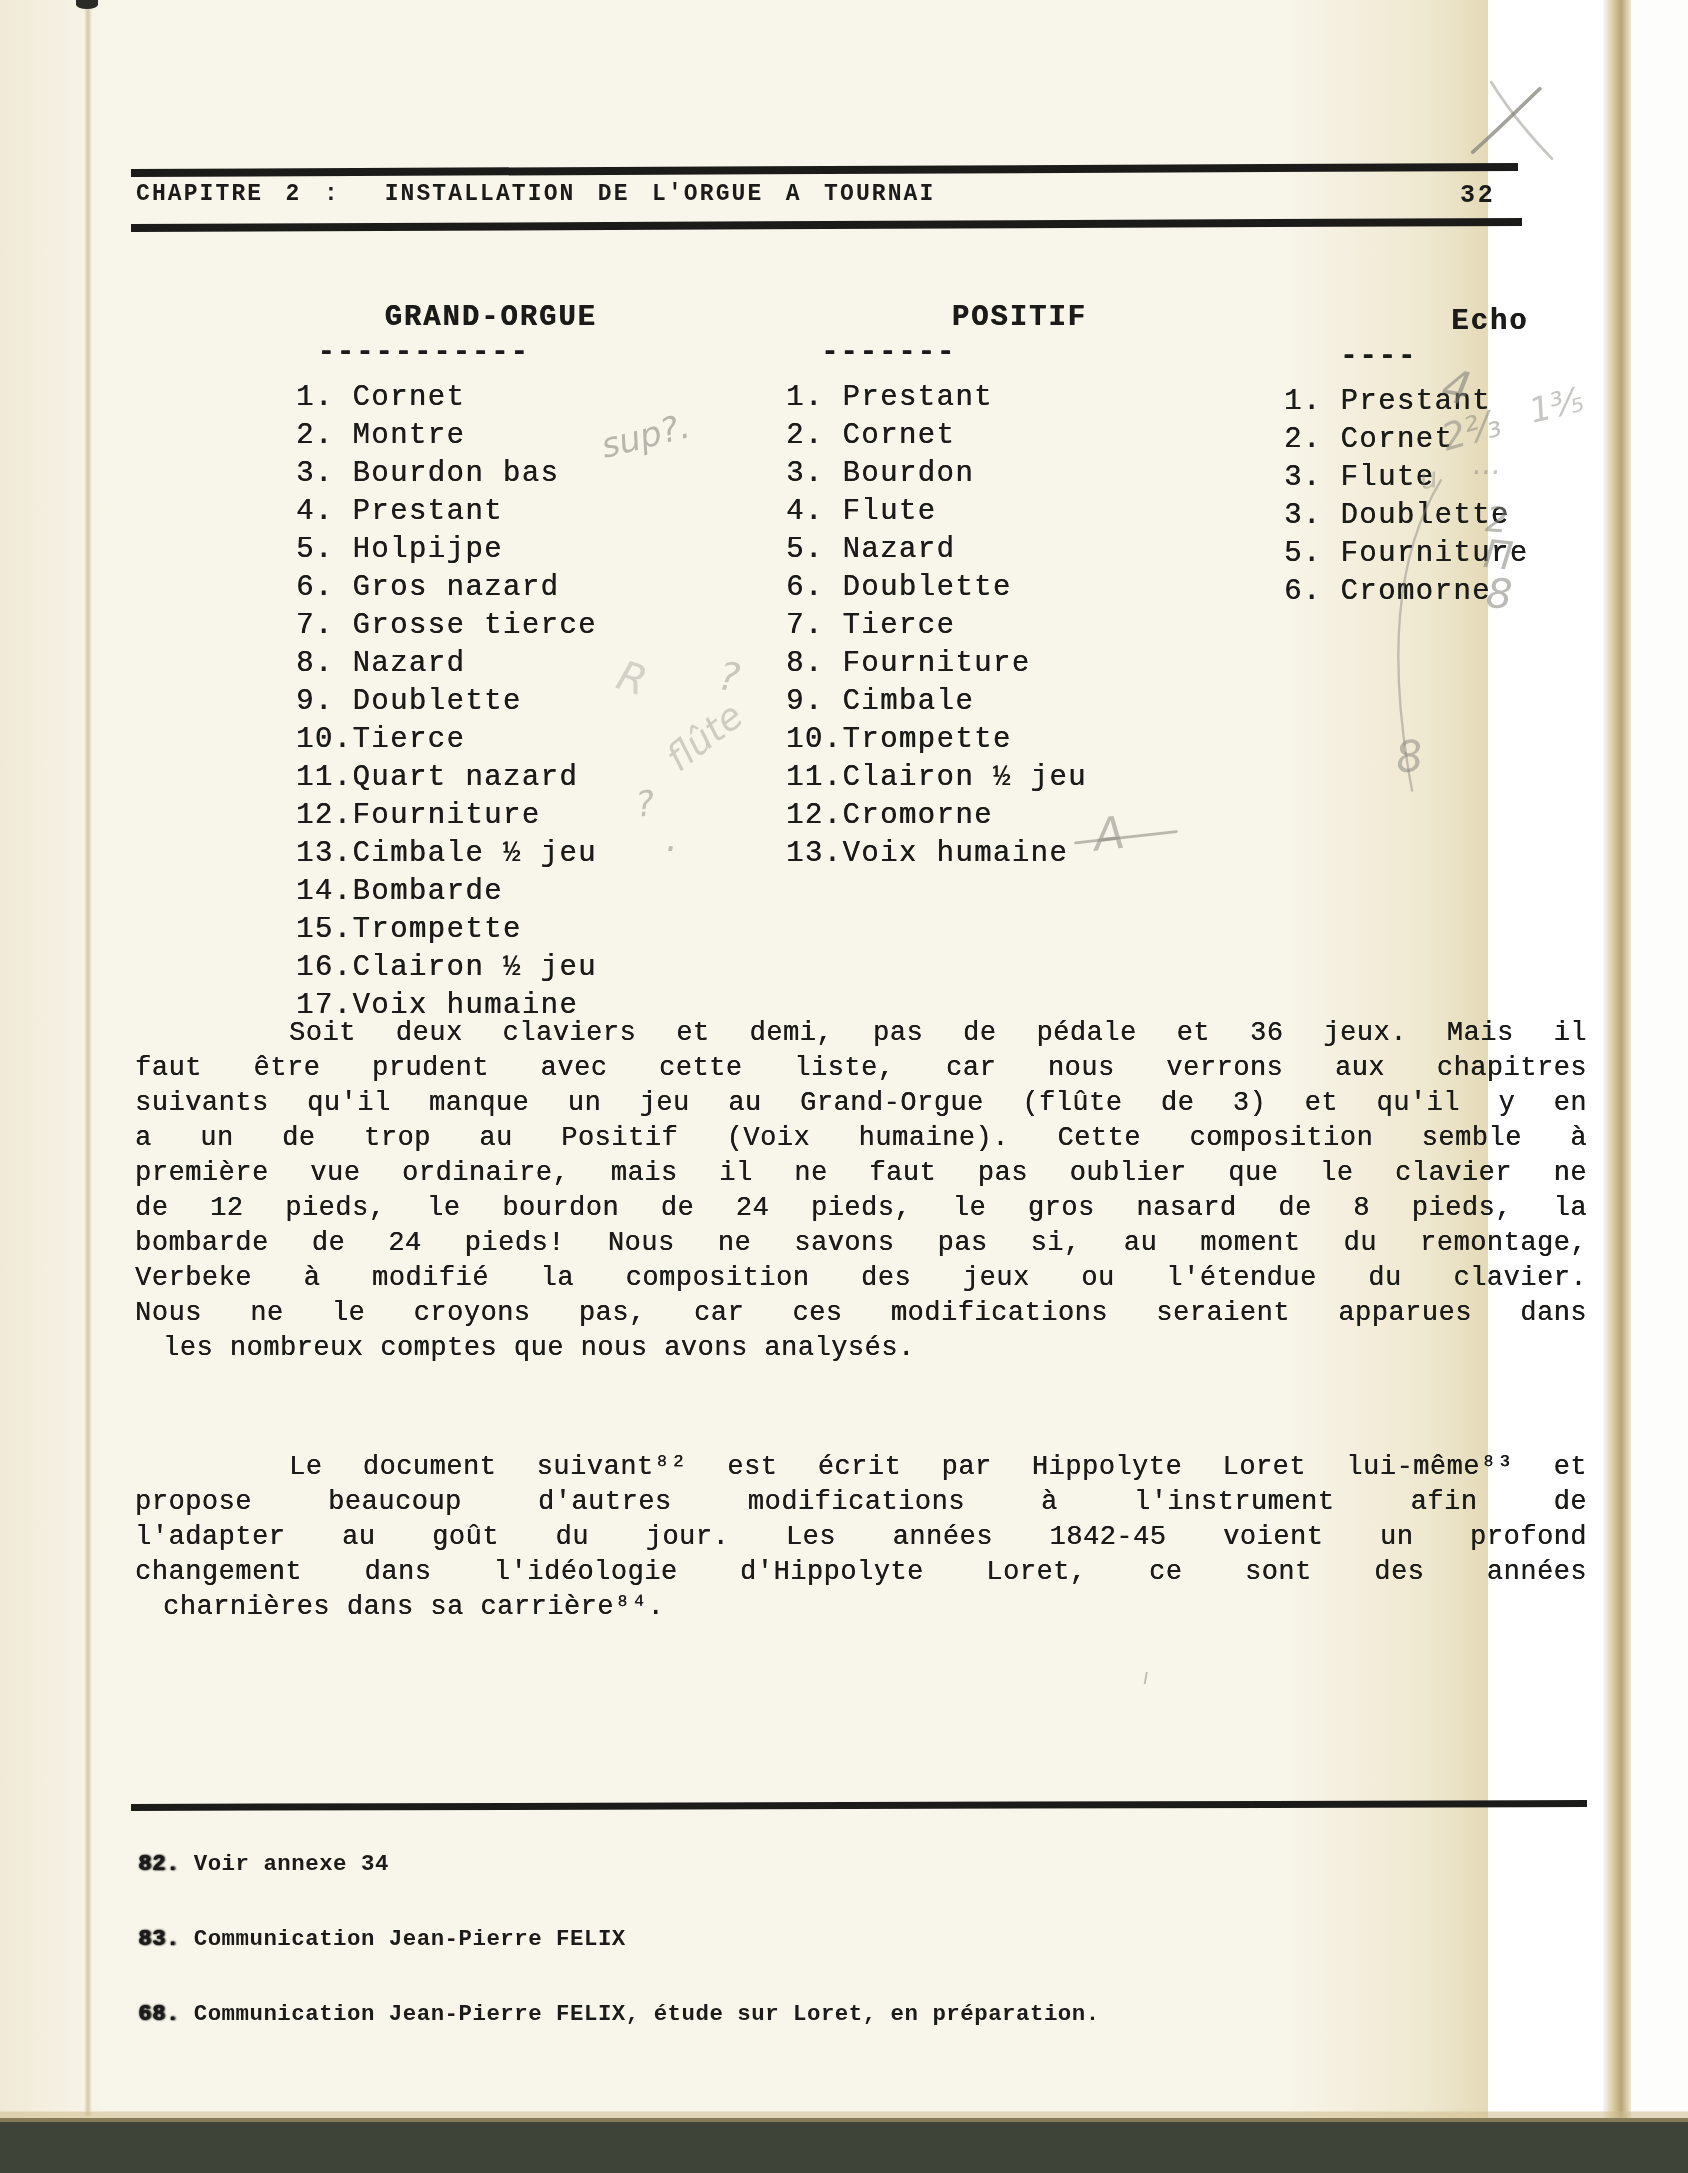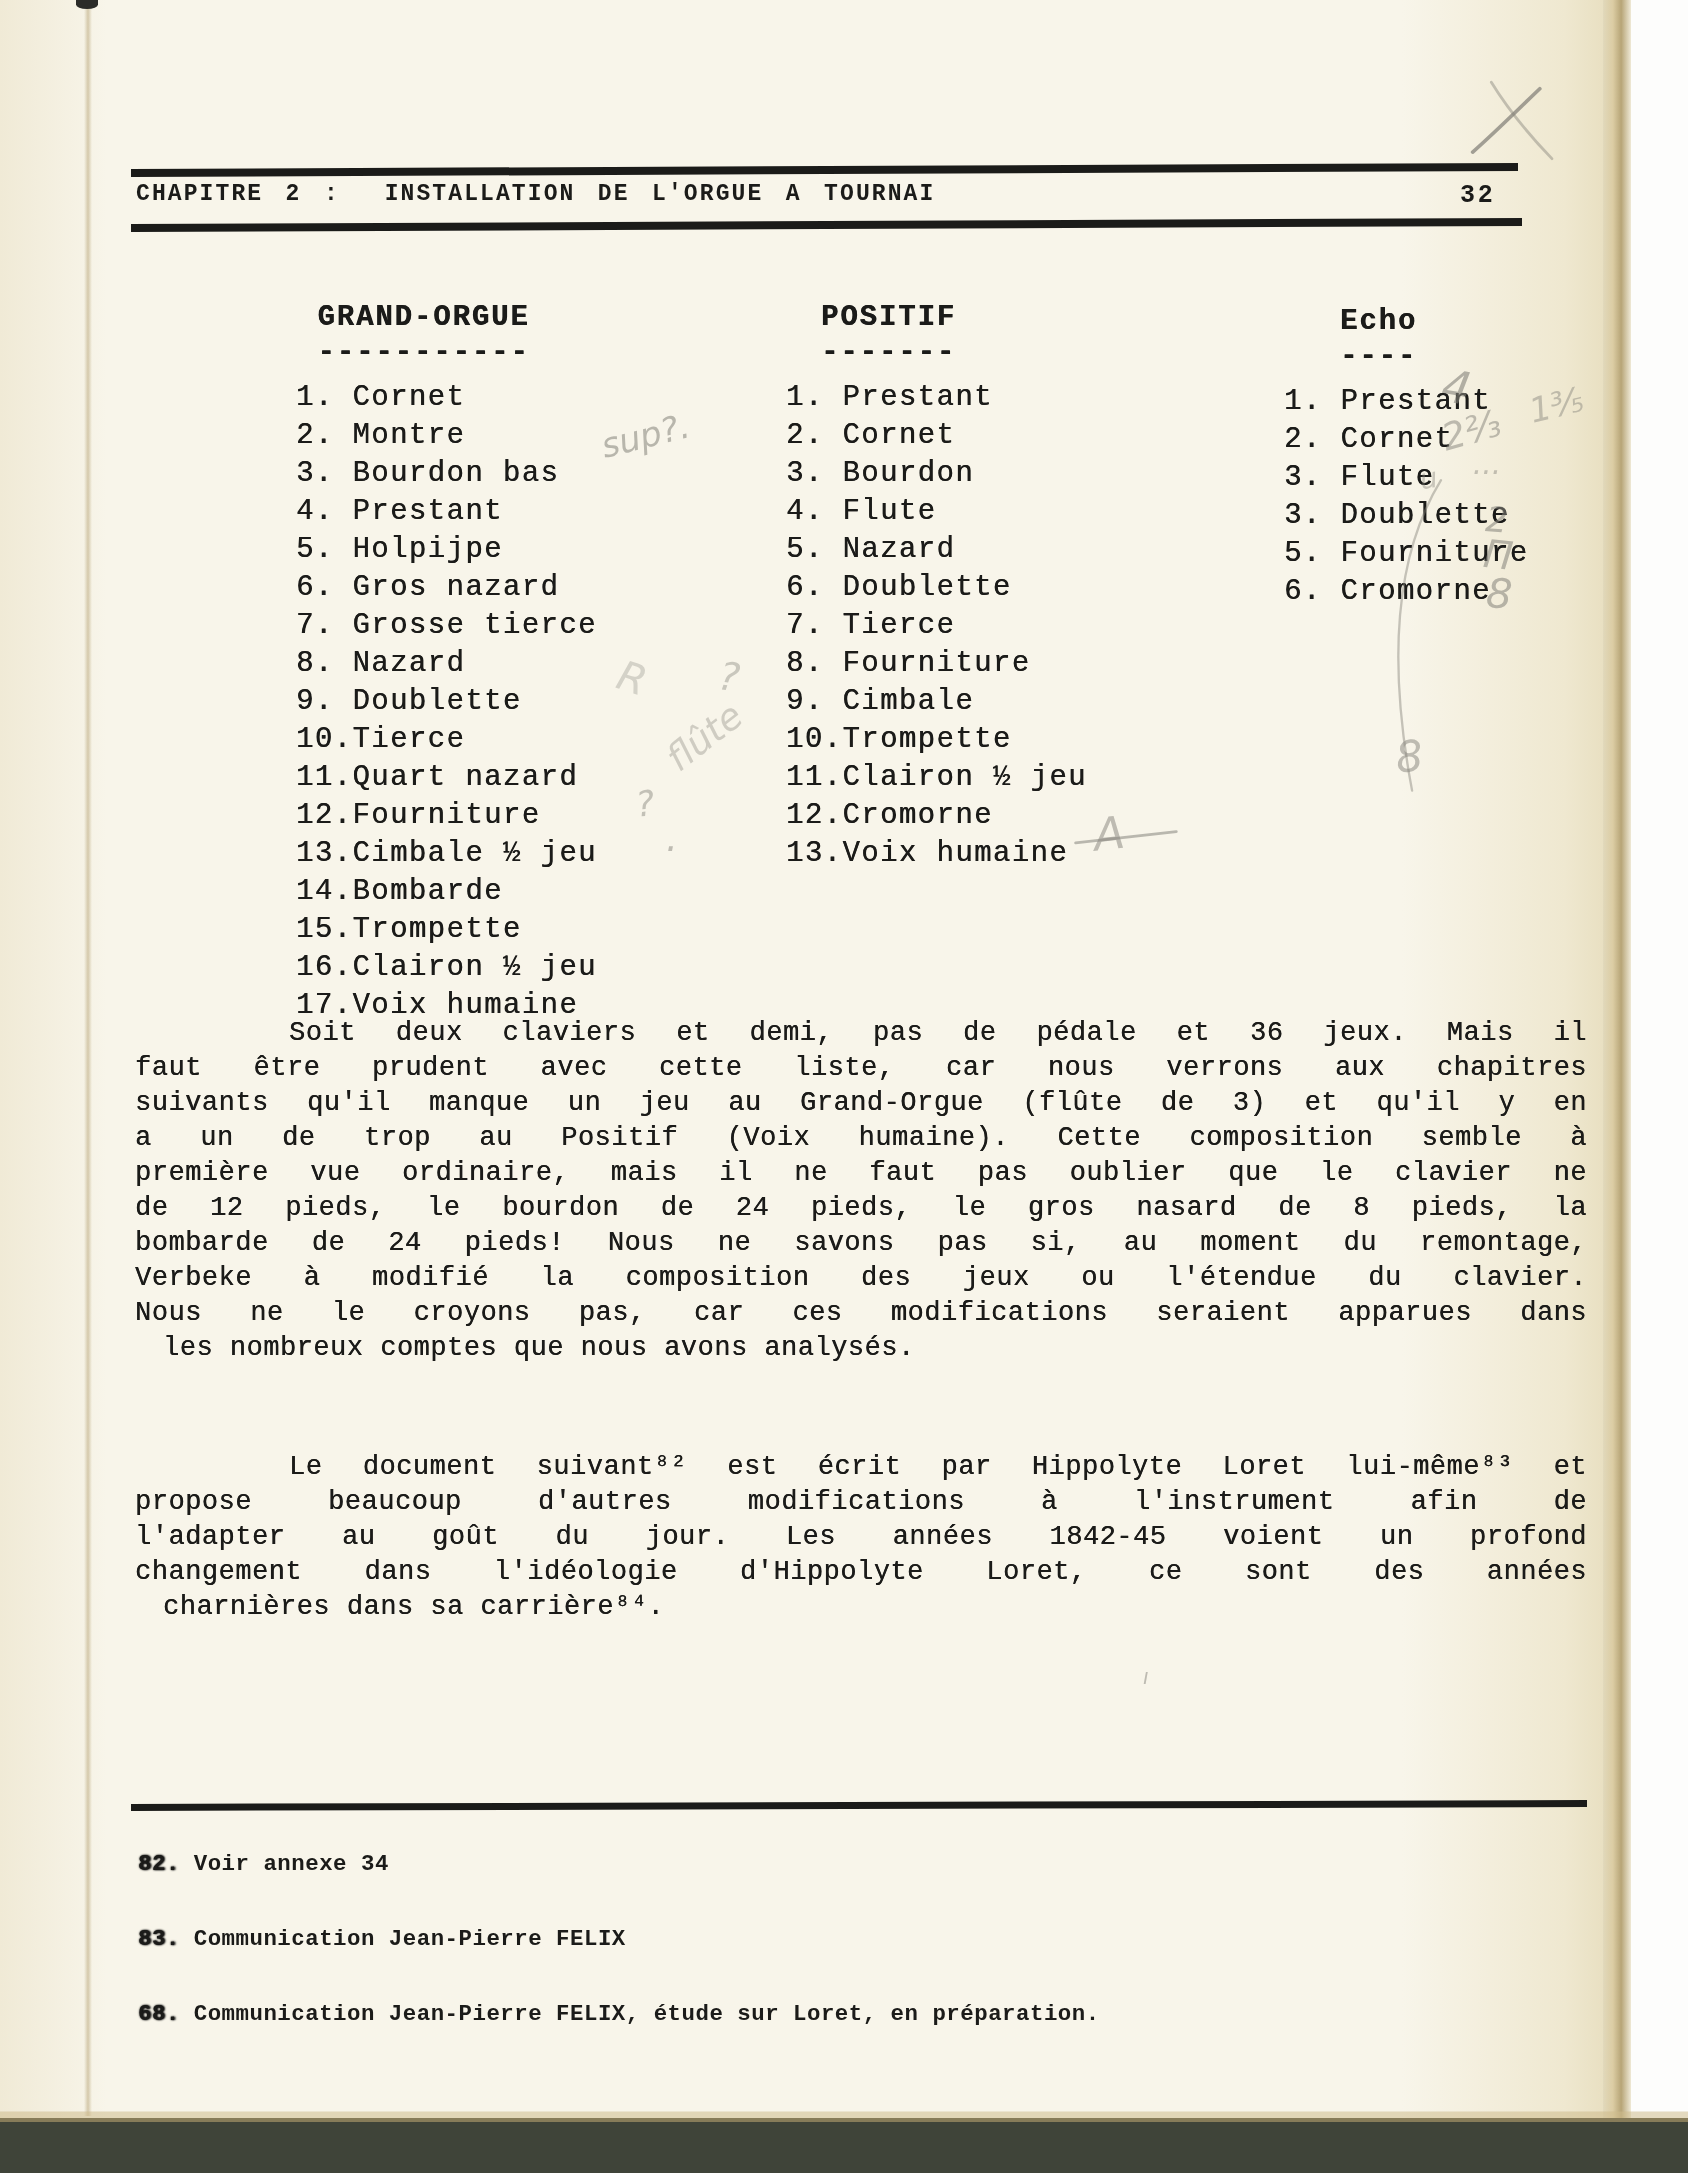--- a/index.html
+++ b/index.html
@@ -2,21 +2,21 @@
 <html style="--paper: #f8f5ea; --ink: #1b1b19; --pencil: #85837b; --bottom-band: #3f4439; --page-edge: #c9b98e;font-size:15px"><head>
 <meta charset="utf-8">
 <style>
   html,body{margin:0;padding:0;background:#ffffff;}
   body{width:1688px;height:2174px;position:relative;overflow:hidden;
        font-family:"Liberation Mono", monospace;}
 
   .scan{position:absolute;inset:0;}
 
   
-  .paper{position:absolute;left:0;top:0;width:1630px;height:2174px;
+  .paper{position:absolute;left:0;top:0;width:1488px;height:2174px;
     background:linear-gradient(90deg,#f0ead6 0px,var(--paper) 107px,var(--paper) 86%,#efe8d0 96%,#e4dab8 100%);}
   .crease{position:absolute;left:84px;top:0;width:7.5px;height:2116px;
     background:linear-gradient(90deg,rgba(170,148,96,0) 0%,rgba(170,148,96,.45) 50%,rgba(170,148,96,0) 100%);}
   .top-corner-mark{position:absolute;left:76px;top:0;width:22.4px;height:9.3px;background:#2b2b28;border-radius:0 0 50% 50%;}
 
   
   .page-edge{position:absolute;left:1603px;top:0;width:28px;height:2122px;
     background:linear-gradient(90deg,rgba(0,0,0,.03),#dccda4 35%,#b7a577 65%,#efe9d6 100%);}
   .right-strip{position:absolute;left:1631px;top:0;width:57px;height:2174px;background:#fdfdfc;}
   .bottom-band{position:absolute;left:0;top:2118px;width:1688px;height:56px;background:var(--bottom-band);
@@ -28,21 +28,21 @@
   .rule.bottom{left:131px;top:221px;width:1391px;height:8.4px;}
   .header-title{position:absolute;left:136px;top:181px;font-size:23px;font-weight:700;color:var(--ink);
     letter-spacing:2.1px;word-spacing:6.5px;white-space:pre;}
   .page-number{position:absolute;left:1460px;top:181px;font-size:25px;font-weight:700;color:var(--ink);letter-spacing:2.8px;}
 
   
   .stopcol{position:absolute;color:var(--ink);text-shadow:0.4px 0 0 currentColor;}
   .stopcol.c1{left:296px;top:301px;}
   .stopcol.c2{left:786px;top:301px;}
   .stopcol.c3{left:1284px;top:305px;}
-  .col-title{font-size:29px;font-weight:700;letter-spacing:1.9px;height:38px;}
+  .col-title{font-size:29px;font-weight:700;letter-spacing:1.9px;height:38px;text-align:right;}
   .c1 .col-title{margin-left:21.4px;}
   .c2 .col-title{margin-left:35px;}
   .c3 .col-title{margin-left:56px;}
   .col-rule{font-size:29px;font-weight:700;letter-spacing:1.9px;height:40px;line-height:28px;}
   .c1 .col-rule{margin-left:21.4px;}
   .c2 .col-rule{margin-left:35px;}
   .c3 .col-rule{margin-left:56px;}
   .stop-line{font-size:29px;letter-spacing:1.4px;line-height:38px;white-space:pre;}
 
   

